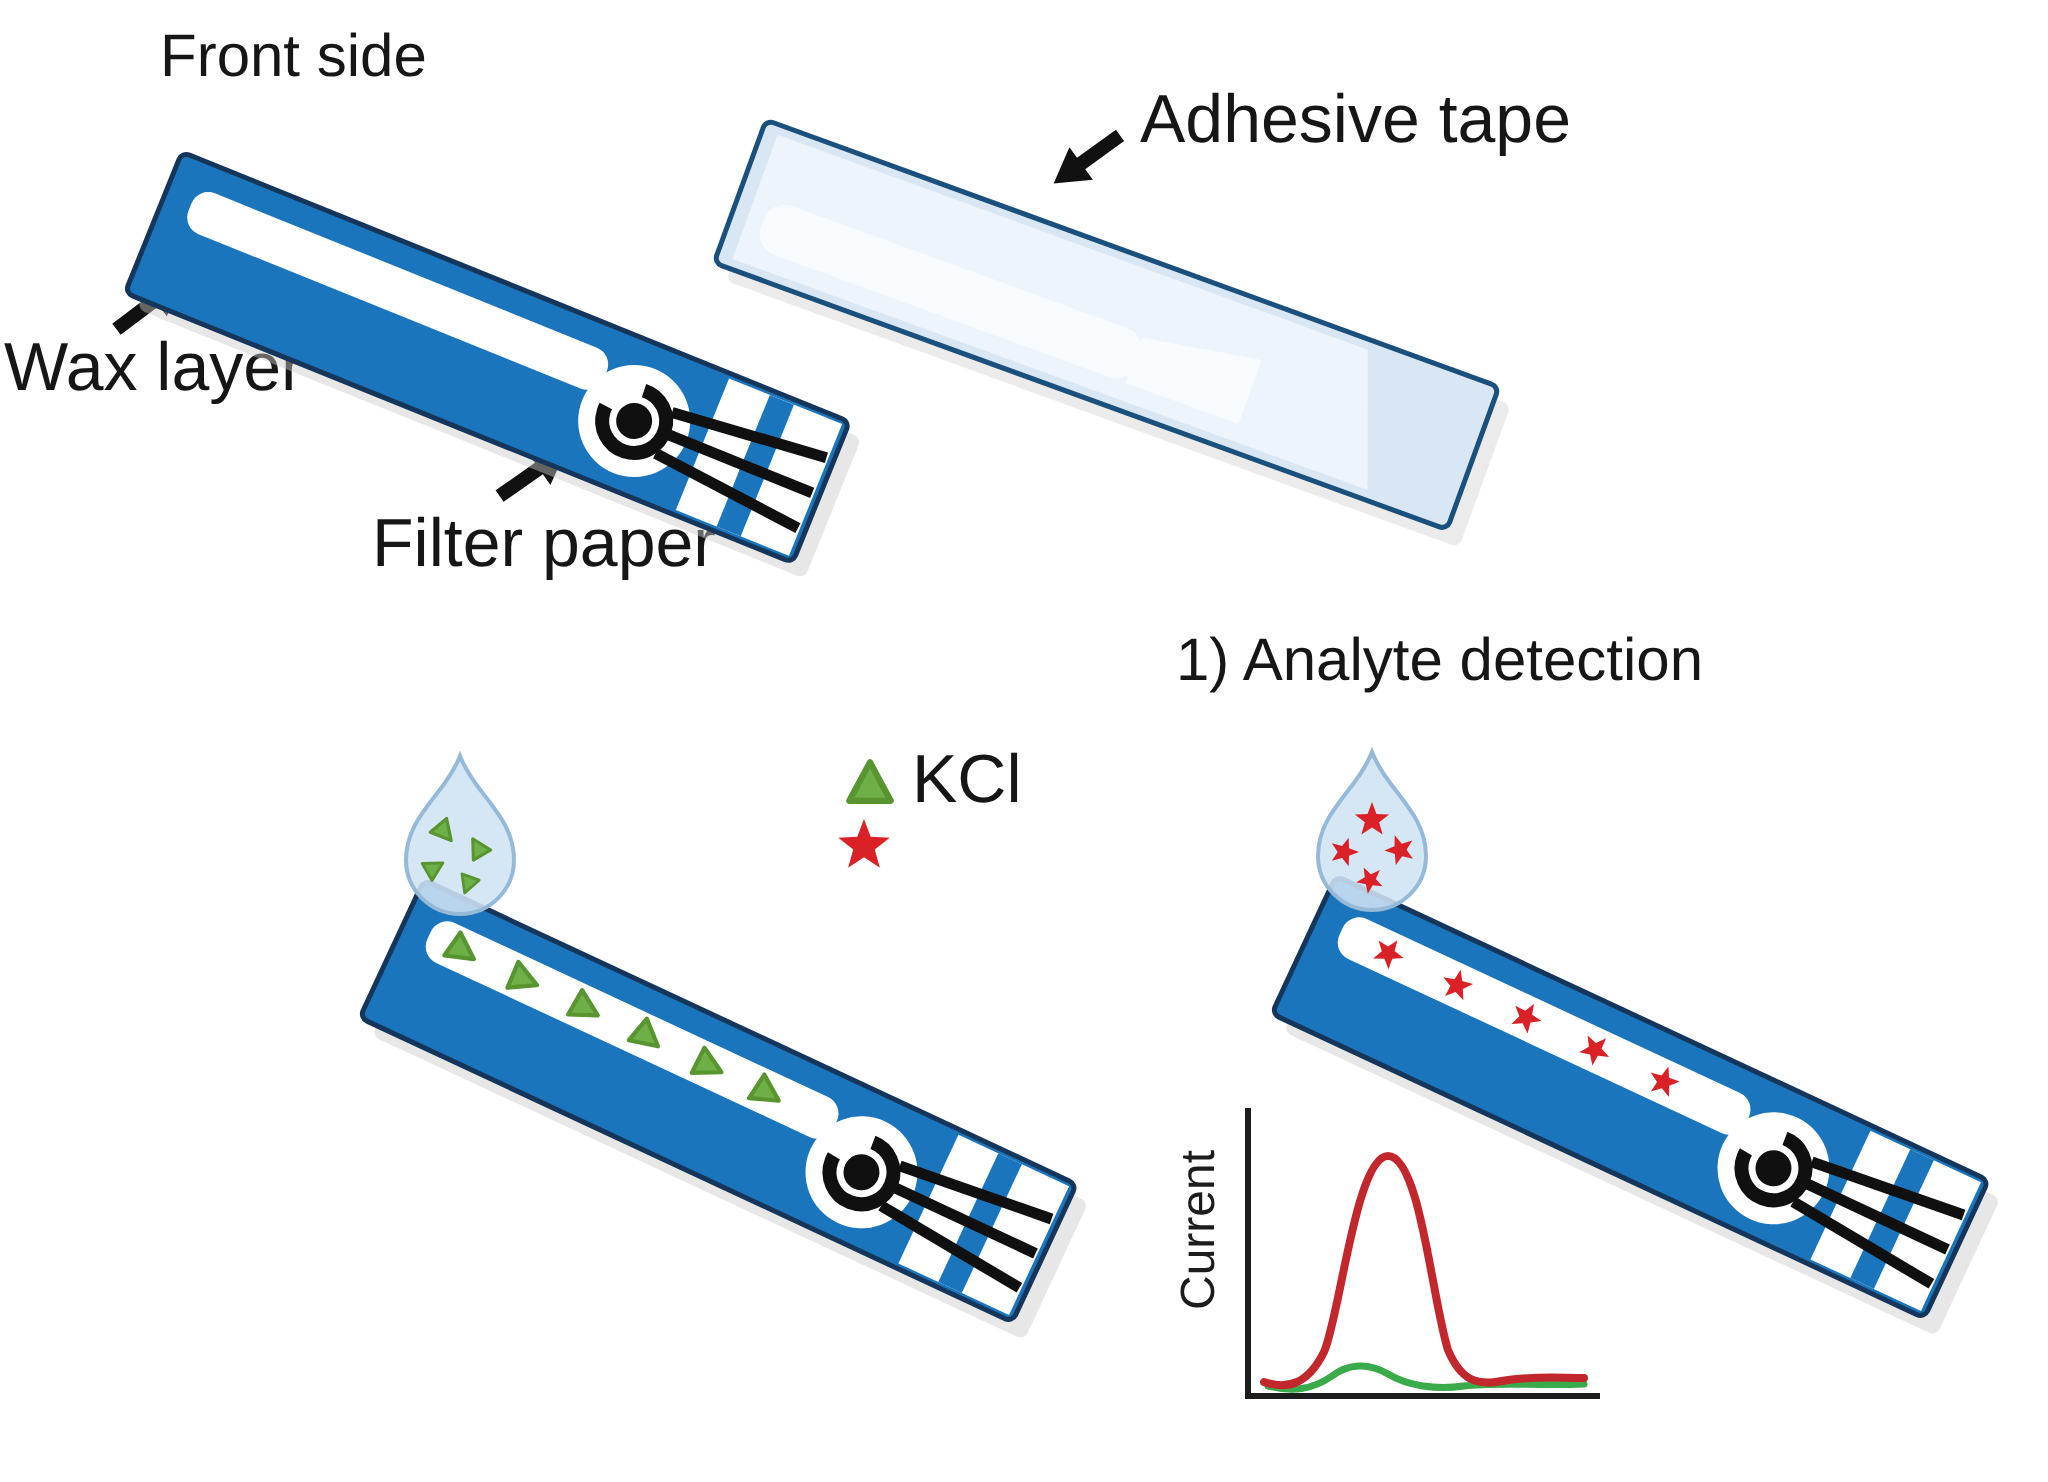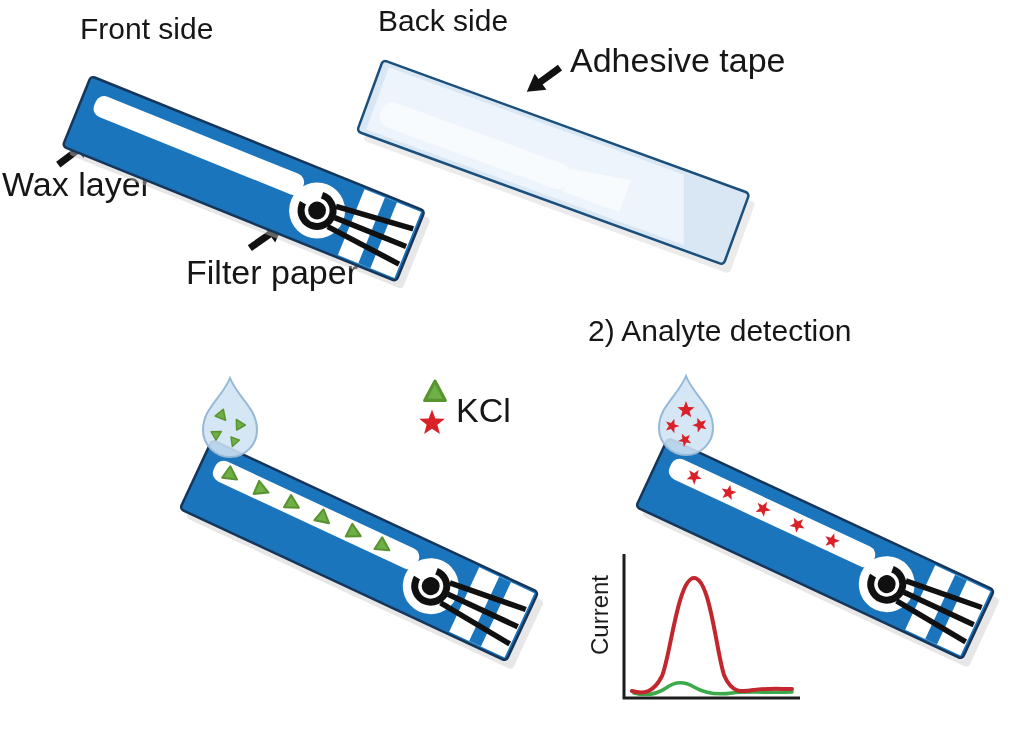--- a/index.html
+++ b/index.html
@@ -12,21 +12,20 @@
   .axis-label{position:absolute;color:#1c1c1c;font-size:24px;text-align:center;
               font-family:"Liberation Sans",sans-serif;}
   .vert{transform:rotate(-90deg);}
 </style>
 </head>
 <body>
 
 <div id="canvas">
 
   <div class="lbl big" style="left:80px;top:12px">Front side</div>
-  <div class="lbl big" style="left:378px;top:4px">Back side</div>
   <div class="lbl" style="left:570px;top:42px">Adhesive tape</div>
   <div class="lbl" style="left:186px;top:254px">Filter paper</div>
   <div class="lbl" style="left:2px;top:166px">Wax layer</div>
 
   <svg class="abs" style="left:52px;top:134px" width="46" height="36">
     <path d="M2,14.5 L26,14.5 L26,8 L43,18 L26,28 L26,21.5 L2,21.5 Z" fill="#111" transform="rotate(-37 23 18)"></path>
   </svg>
   <svg class="abs" style="left:244px;top:218px" width="46" height="36">
     <path d="M2,14.5 L26,14.5 L26,8 L43,18 L26,28 L26,21.5 L2,21.5 Z" fill="#111" transform="rotate(-35 23 18)"></path>
   </svg>
@@ -59,26 +58,26 @@
       <rect x="0" y="0" width="390" height="76" rx="4" fill="#cccccc"></rect>
     </g>
     <g transform="translate(29,4) rotate(20)">
       <rect x="0" y="0" width="390" height="76" rx="4" fill="#d9e7f5" stroke="#1b4f7c" stroke-width="2.5"></rect>
       <polygon points="8,5 322,5 346,71 8,71" fill="#edf4fb"></polygon>
       <rect x="16" y="36" width="200" height="26" rx="11" fill="#f8fbfe"></rect>
       <polygon points="214,62 214,38 274,28 274,62" fill="#f8fbfe"></polygon>
     </g>
   </svg>
 
-  <div class="lbl big" style="left:588px;top:314px">2) Analyte detection</div>
+  <div class="lbl big" style="left:588px;top:314px">1) Analyte detection</div>
 
   <svg class="abs" style="left:420px;top:378px" width="30" height="28">
     <path d="M0,-7.8 L7.4,6 L-7.4,6 Z" transform="translate(15,14) scale(1.4)" stroke="#58942f" stroke-width="2.2" stroke-linejoin="round" fill="#6faf47"></path>
   </svg>
-  <div class="lbl" style="left:456px;top:392px">KCl</div>
+  <div class="lbl" style="left:456px;top:372px">KCl</div>
 
   <svg class="abs" style="left:416px;top:406px" width="32" height="32">
     <path d="M0,-10 L2.47,-3.4 L9.51,-3.09 L3.99,1.3 L5.88,8.09 L0,4.2 L-5.88,8.09 L-3.99,1.3 L-9.51,-3.09 L-2.47,-3.4 Z" transform="translate(16,17) scale(1.35)" fill="#da2128"></path>
   </svg>
 
   <svg class="abs" style="left:172px;top:372px" width="380" height="302">
     <defs>
       <path id="tri-l" d="M0,-7.8 L7.4,6 L-7.4,6 Z"></path>
     </defs>
     <g transform="translate(46,77) rotate(25)" opacity="0.45">

